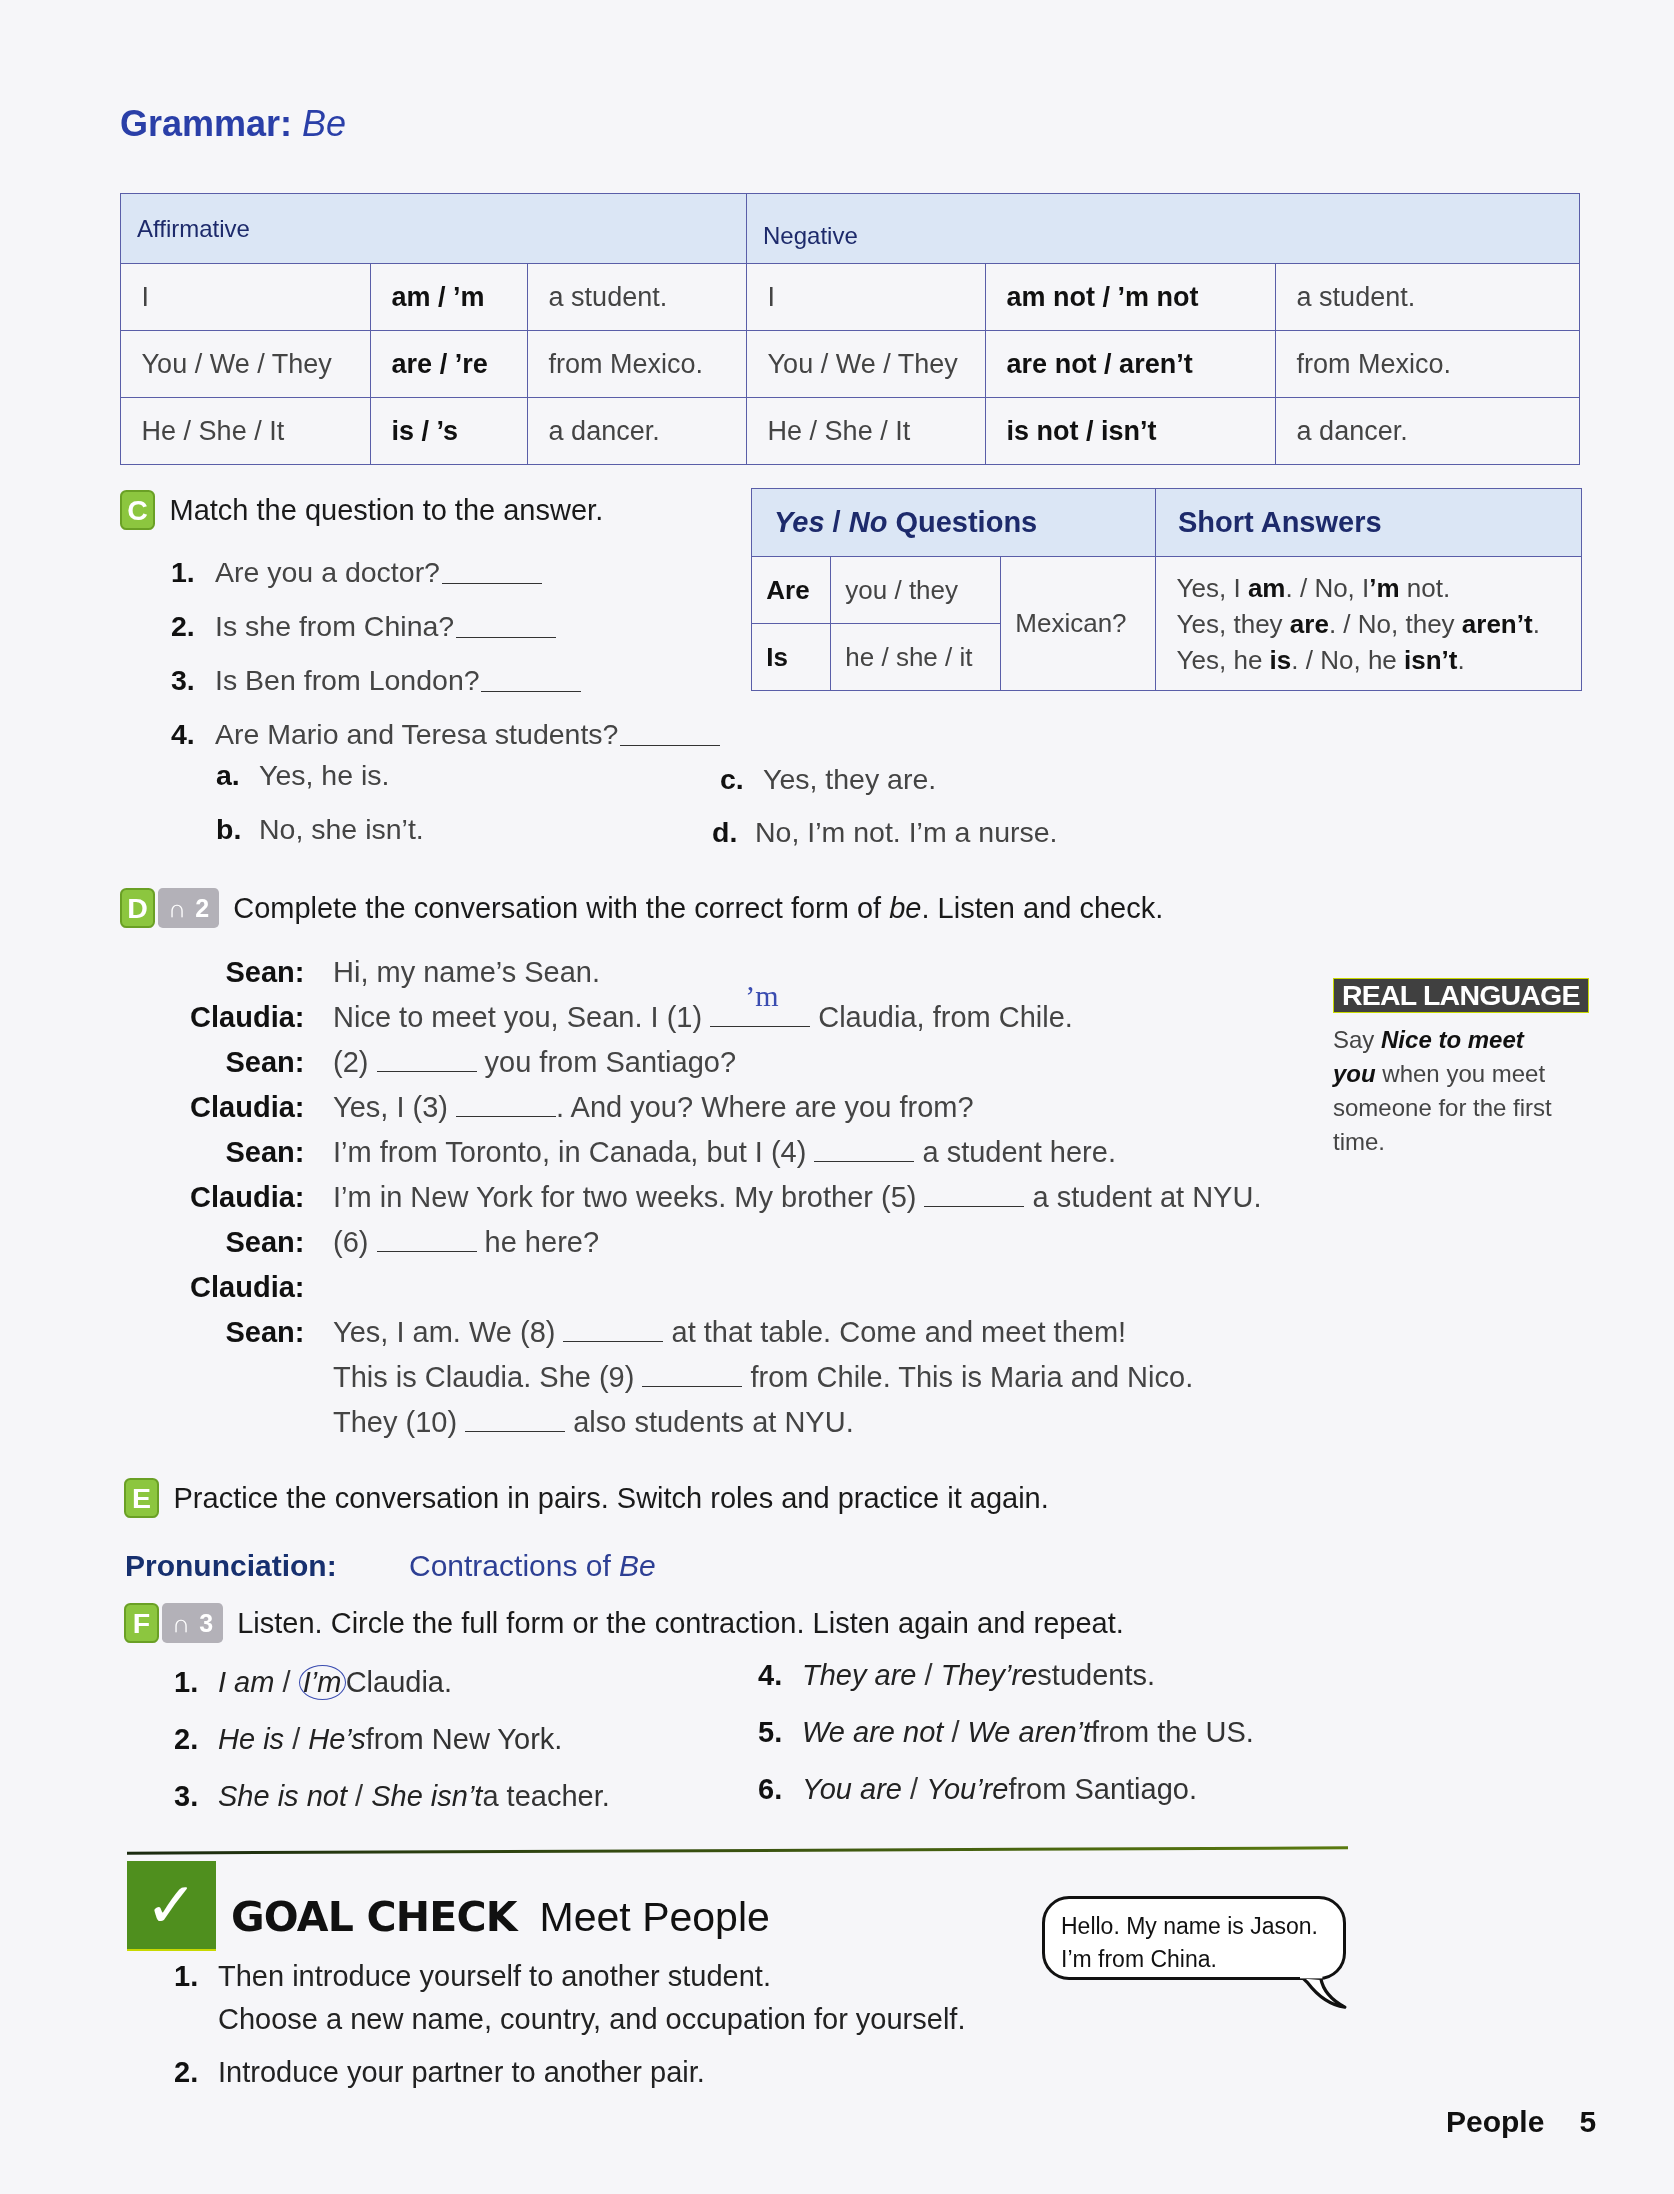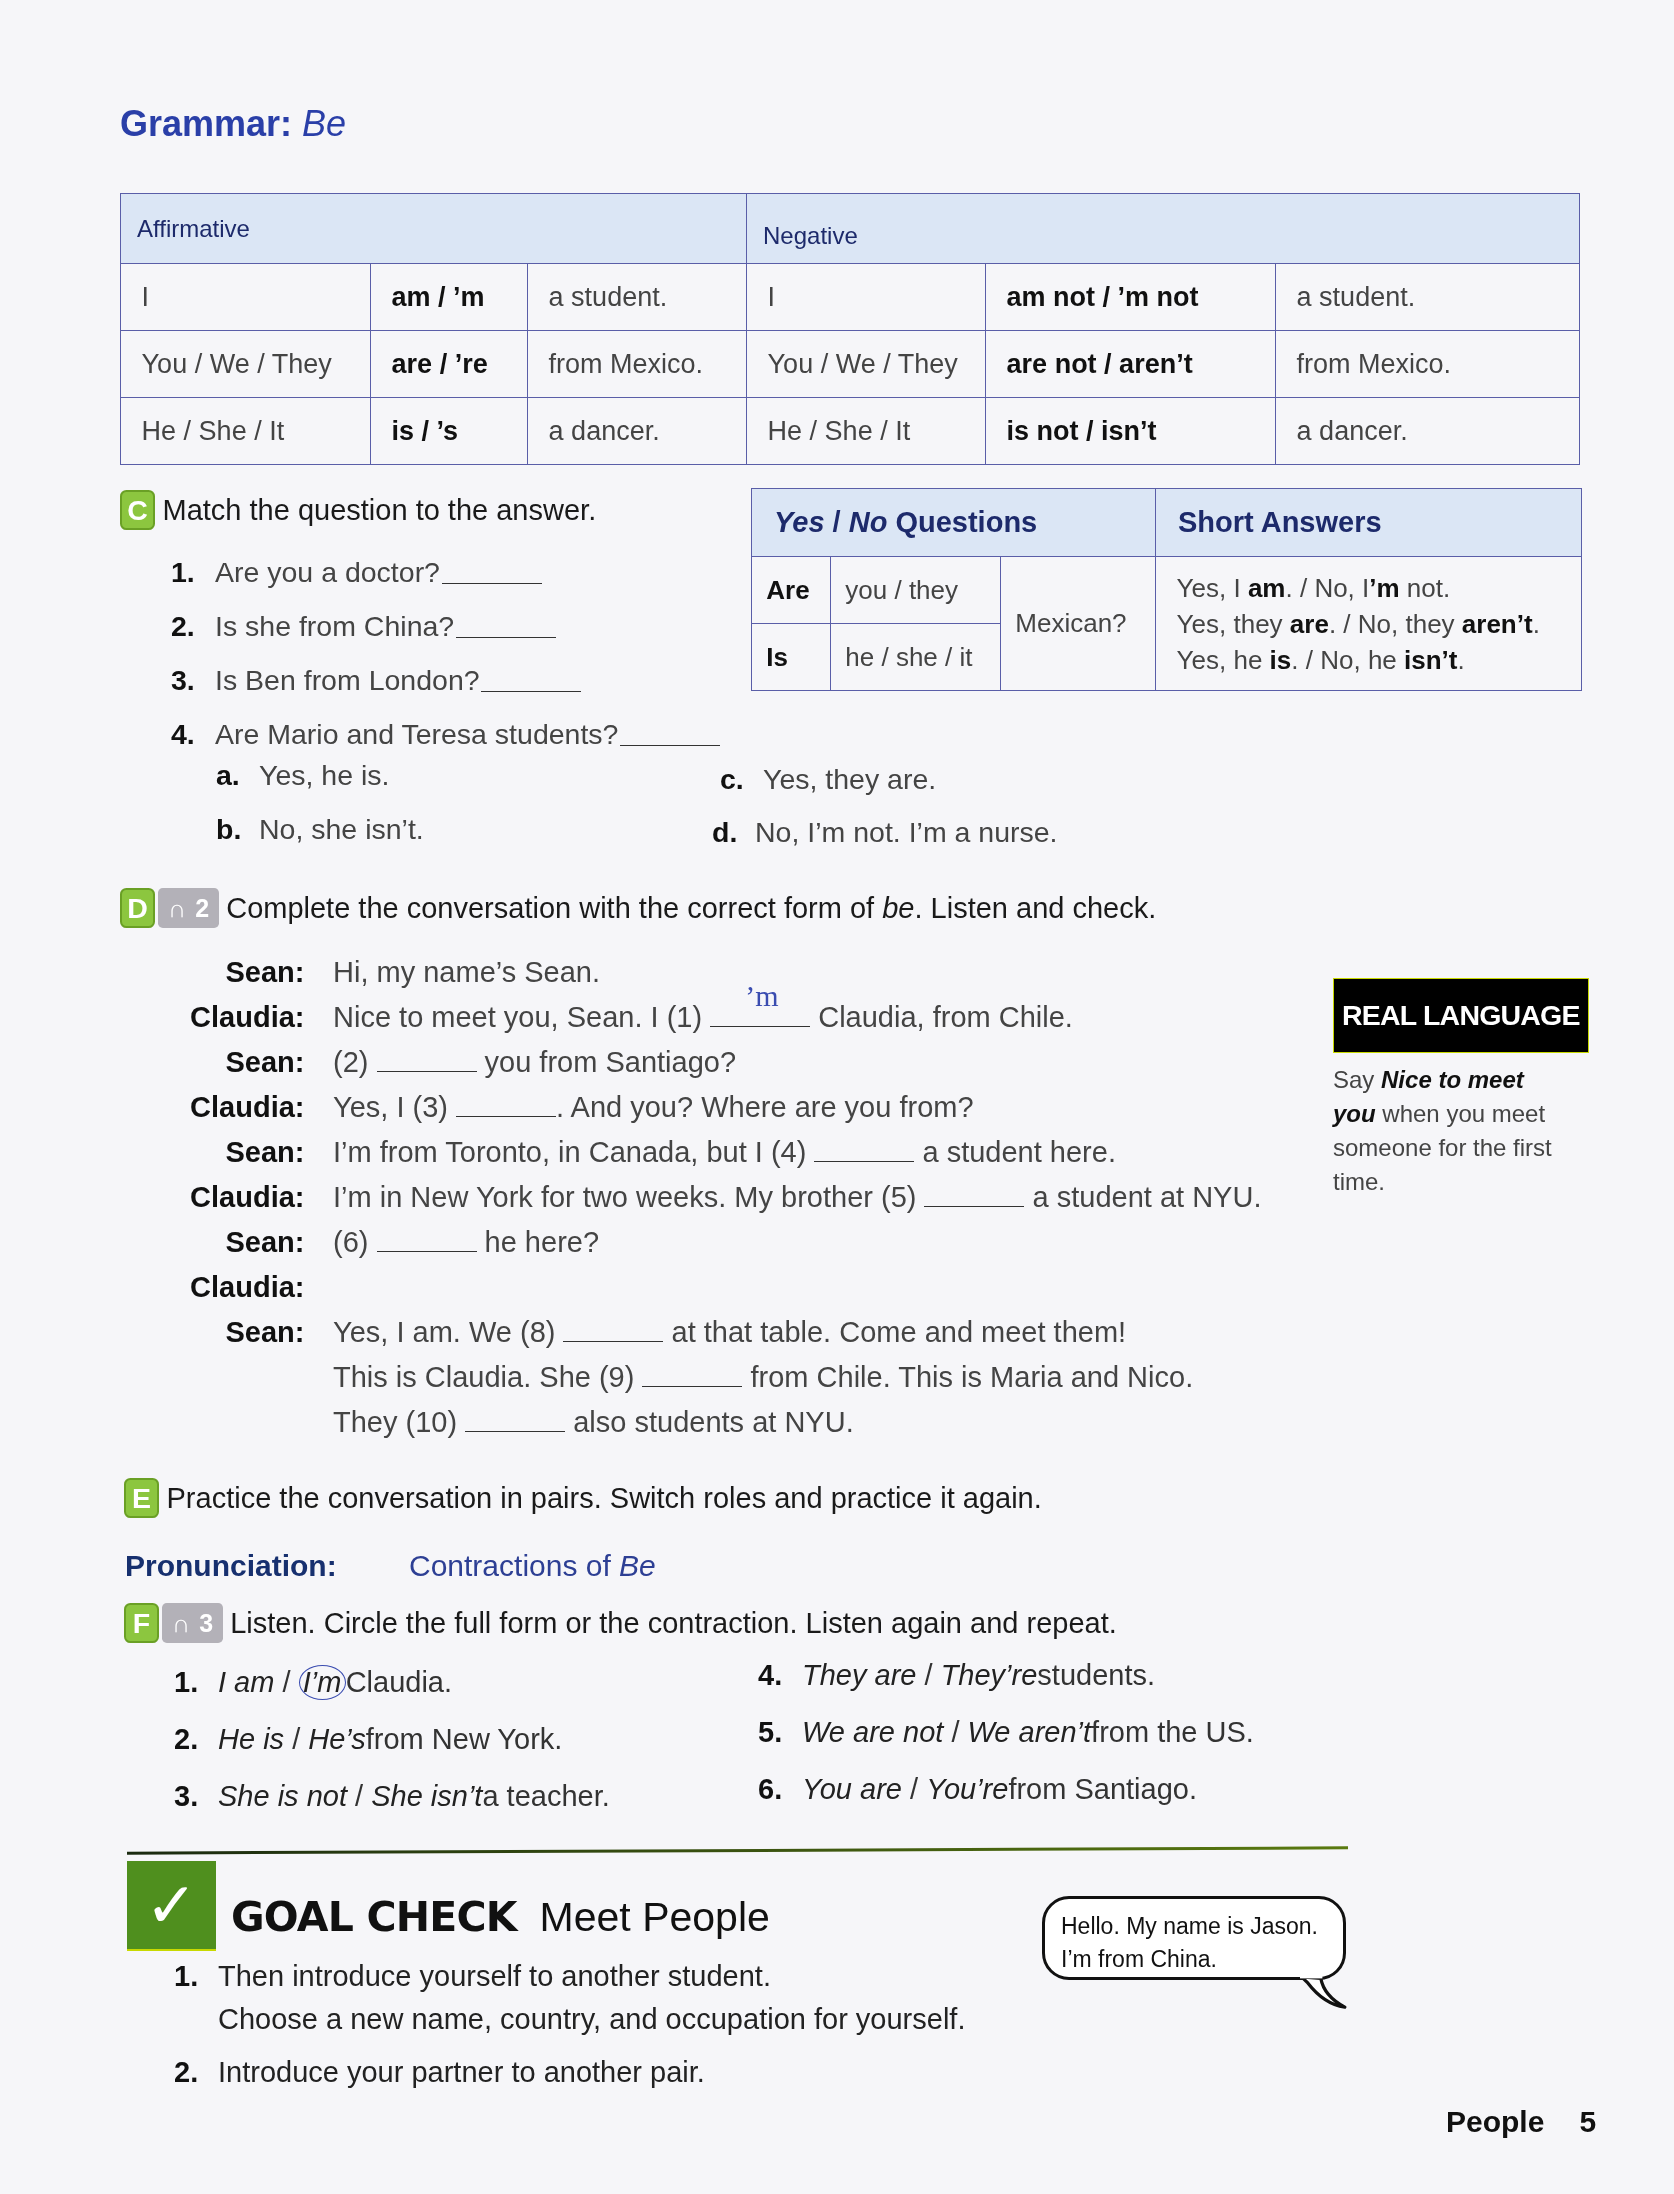--- a/index.html
+++ b/index.html
@@ -28,21 +28,21 @@
   .badge {
     display: inline-flex; align-items: center; justify-content: center;
     width: 35px; height: 40px; background: #8cc63f; color: #fff; font-weight: bold;
     font-size: 28.5px; border-radius: 6.3px; border: 2.4px solid #6aa025; vertical-align: middle;
   }
   .audio {
     display: inline-flex; align-items: center; gap: 9.5px; padding: 0 9.5px;
     height: 40px; background: #b3b1b8; color: #fff; font-size: 25px; border-radius: 4.8px;
     vertical-align: middle; margin-left: 3.2px; font-weight: bold;
   }
-  .instr { font-size: 29px; color: #1a1a1a; vertical-align: middle; margin-left: 4px; }
+  .instr { font-size: 29px; color: #1a1a1a; vertical-align: middle; margin-left: 11px; }
 
   .sect-c { left: 120px; top: 490px; }
   .qlist { left: 171px; top: 545px; font-size: 28.5px; color: #444; }
   .qlist .q { height: 54px; display: flex; align-items: center; }
   .num { font-weight: bold; color: #111; width: 44px; display: inline-block; }
   .blank { display: inline-block; border-bottom: 1.6px solid #333; width: 100px; height: 24px; margin-left: 1.6px; }
   .ans { font-size: 28.5px; color: #444; }
   .ans .num { width: 43px; }
 
   
@@ -56,21 +56,21 @@
 
   .sect-d { left: 120px; top: 888px; }
   .dialog { left: 159px; top: 950px; font-size: 29px; color: #444; }
   .dl { display: flex; height: 45px; align-items: center; }
   .spk { width: 174px; text-align: right; font-weight: bold; color: #111; padding-right: 28.5px; }
   .line-text { white-space: nowrap; }
   .dblank { display: inline-block; width: 100px; border-bottom: 1.6px solid #333; height: 24px; position: relative; }
   .hand { position: absolute; left: 35px; top: -24px; color: #3a4cb0; font-size: 30px; font-family: "Liberation Serif", serif; }
 
   .real { left: 1333px; top: 978px; }
-  .real-tag { display: inline-block; background: #000000; color: #fff; font-weight: bold; font-size: 28.5px; padding: 20px 8px; border: 1.6px solid #c8d900; letter-spacing: -0.8px; font-family: "Liberation Sans", sans-serif; }
+  .real-tag { display: inline-block; background: #404040; color: #fff; font-weight: bold; font-size: 28.5px; padding: 0 8px; border: 1.6px solid #c8d900; letter-spacing: -0.8px; font-family: "Liberation Sans", sans-serif; }
   .real-text { margin-top: 9.5px; width: 238px; font-size: 24px; color: #444; line-height: 34px; }
   .real-text b { color: #111; font-style: italic; }
 
   .sect-e { left: 124px; top: 1478px; }
   .h-pron { left: 125px; top: 1549px; font-size: 30px; color: #1d2a6b; }
   .h-pron b { color: #17306f; }
   .h-pron span { color: #2d3f94; margin-left: 32px; }
   .sect-f { left: 124px; top: 1603px; }
 
   .plist { font-size: 29px; color: #333; }

